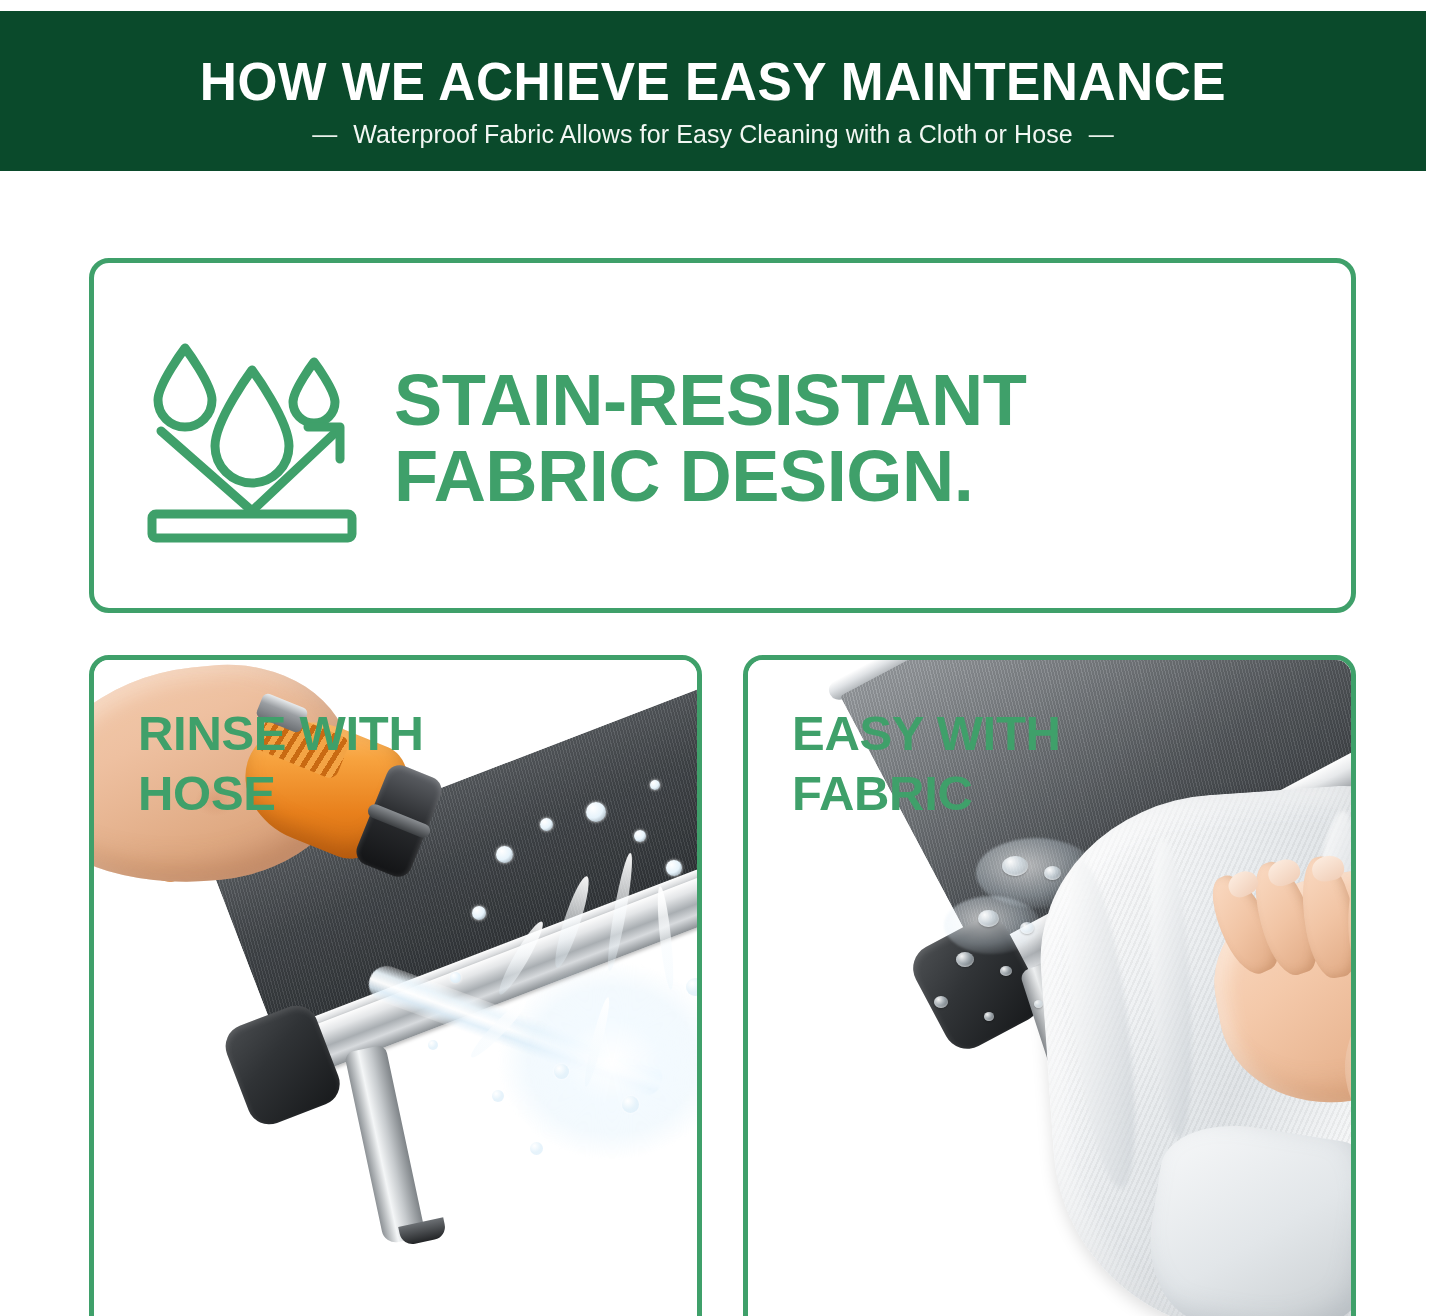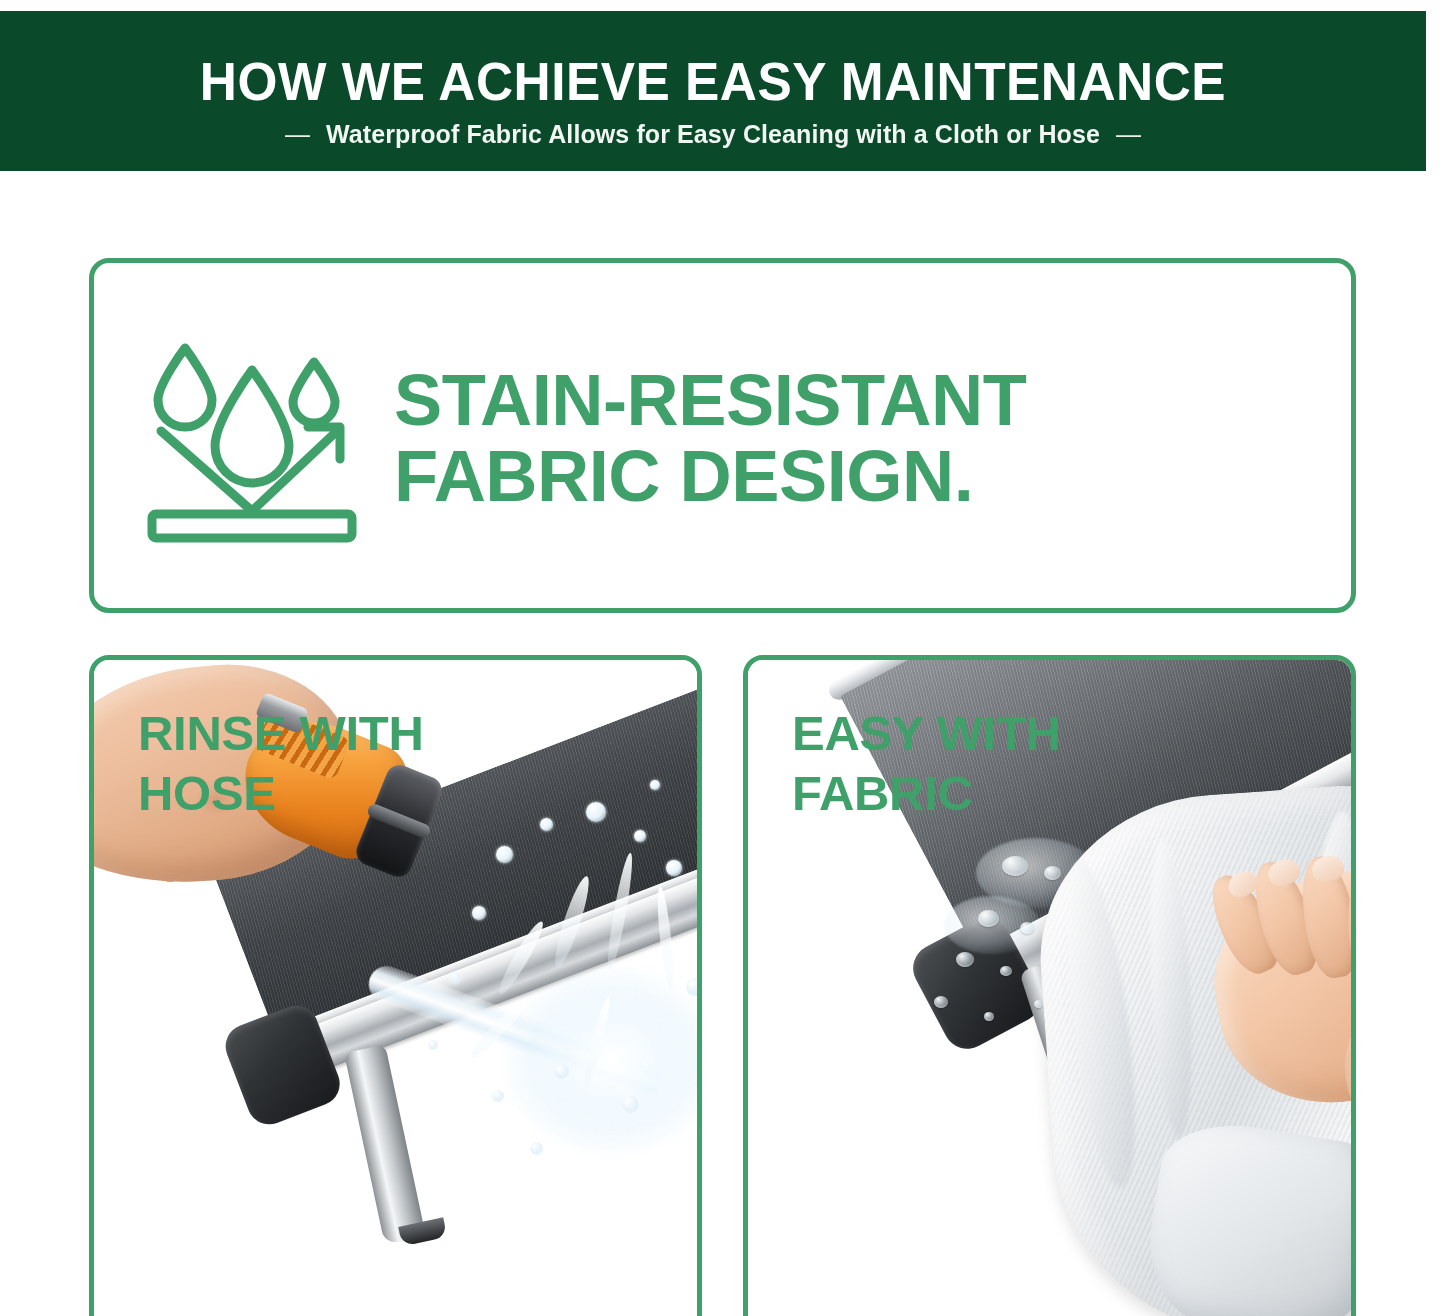--- a/index.html
+++ b/index.html
@@ -50,21 +50,21 @@
   }
   .header-dash {
     color: #e8f0ea;
     font-size: 25px;
     line-height: 1;
     font-weight: 400;
   }
   .header-subtitle {
     color: #f2f7f3;
     font-size: 25px;
-    font-weight: 700;
+    font-weight: 400;
     white-space: nowrap;
     letter-spacing: 0.1px;
   }
 
   
   .card {
     position: absolute;
     box-sizing: border-box;
     border: 5px solid #3fa06a;
     border-radius: 20px;

